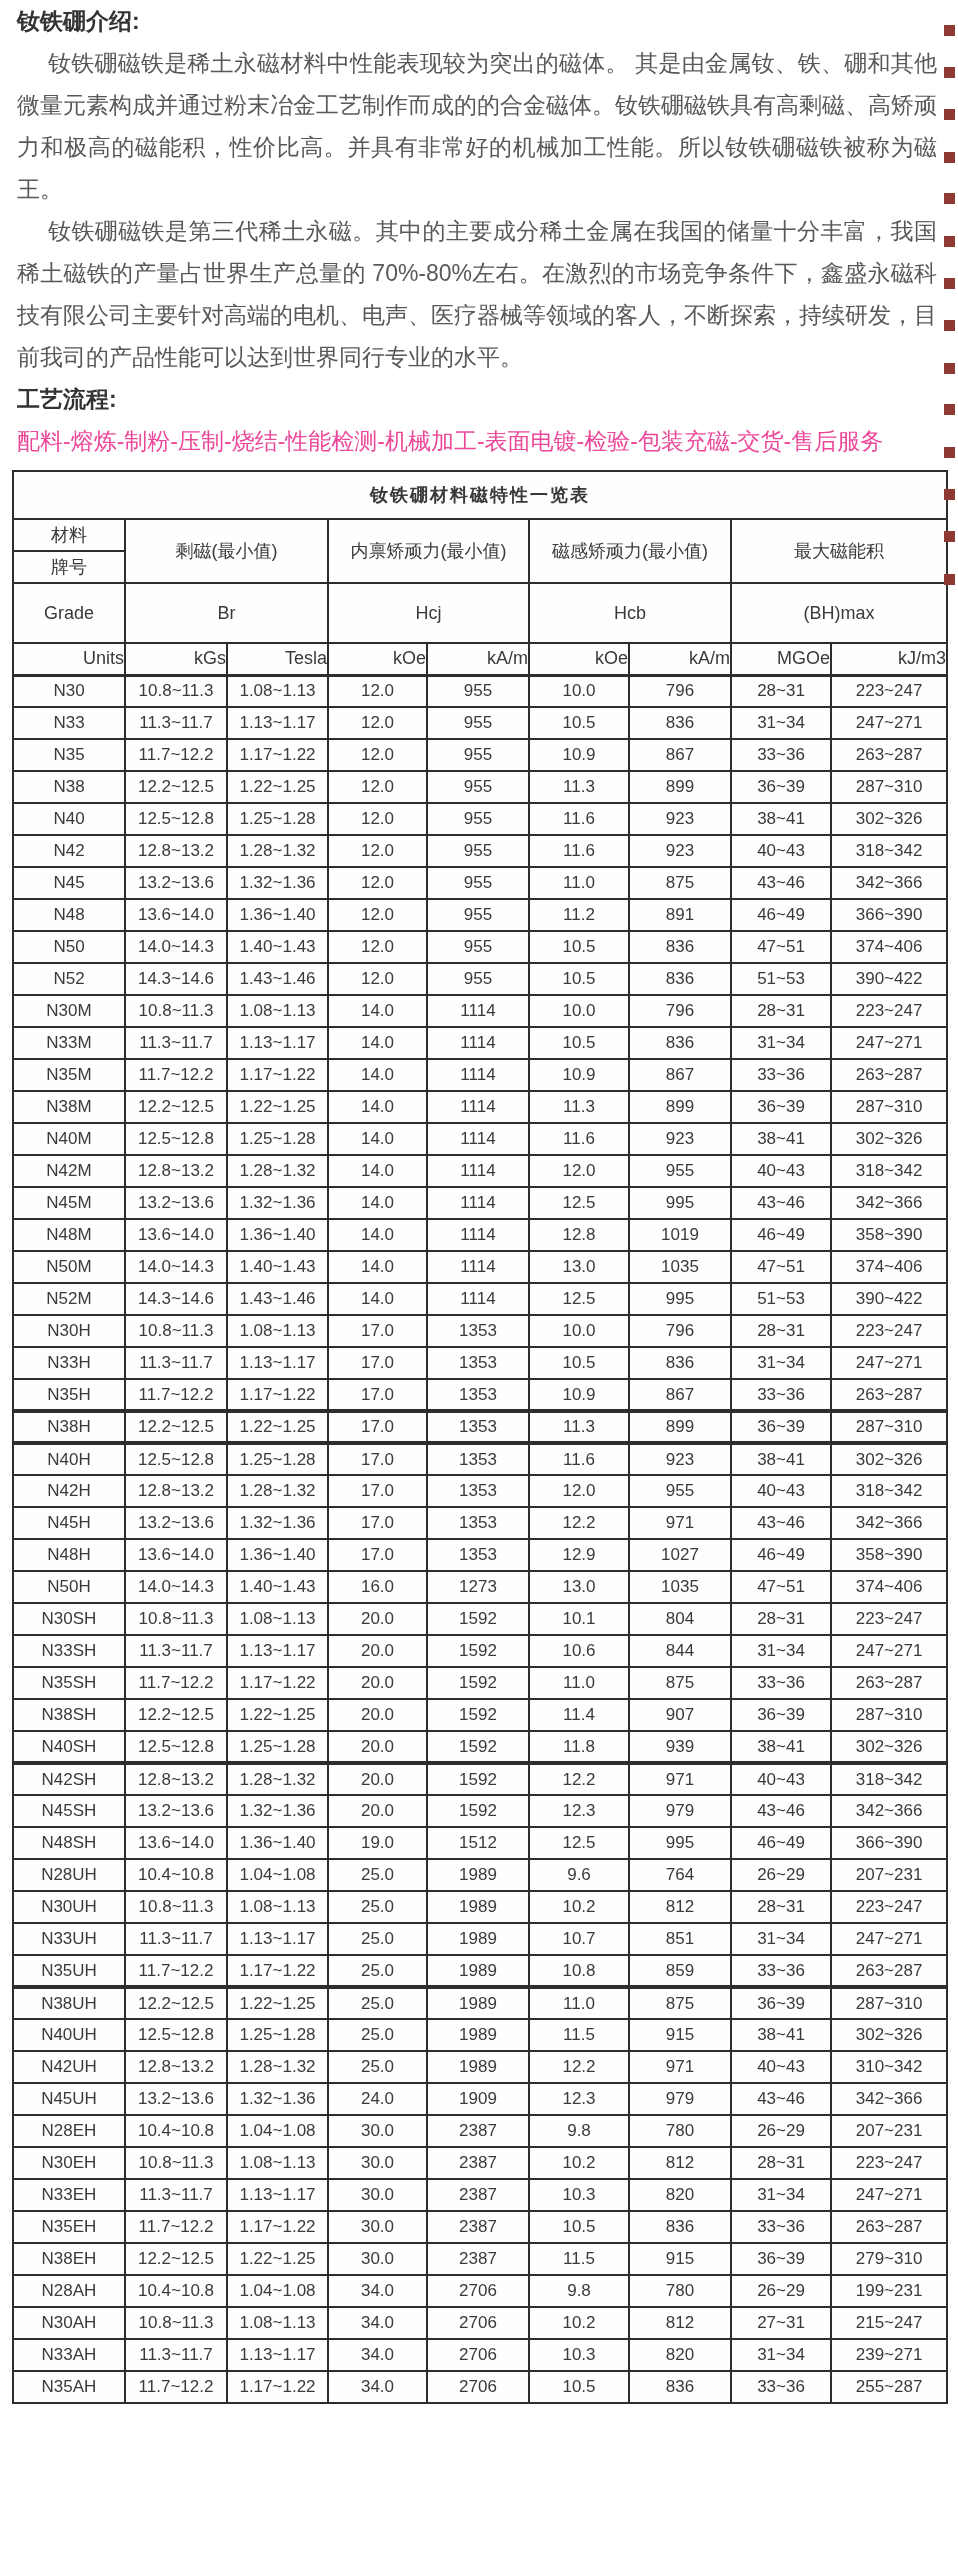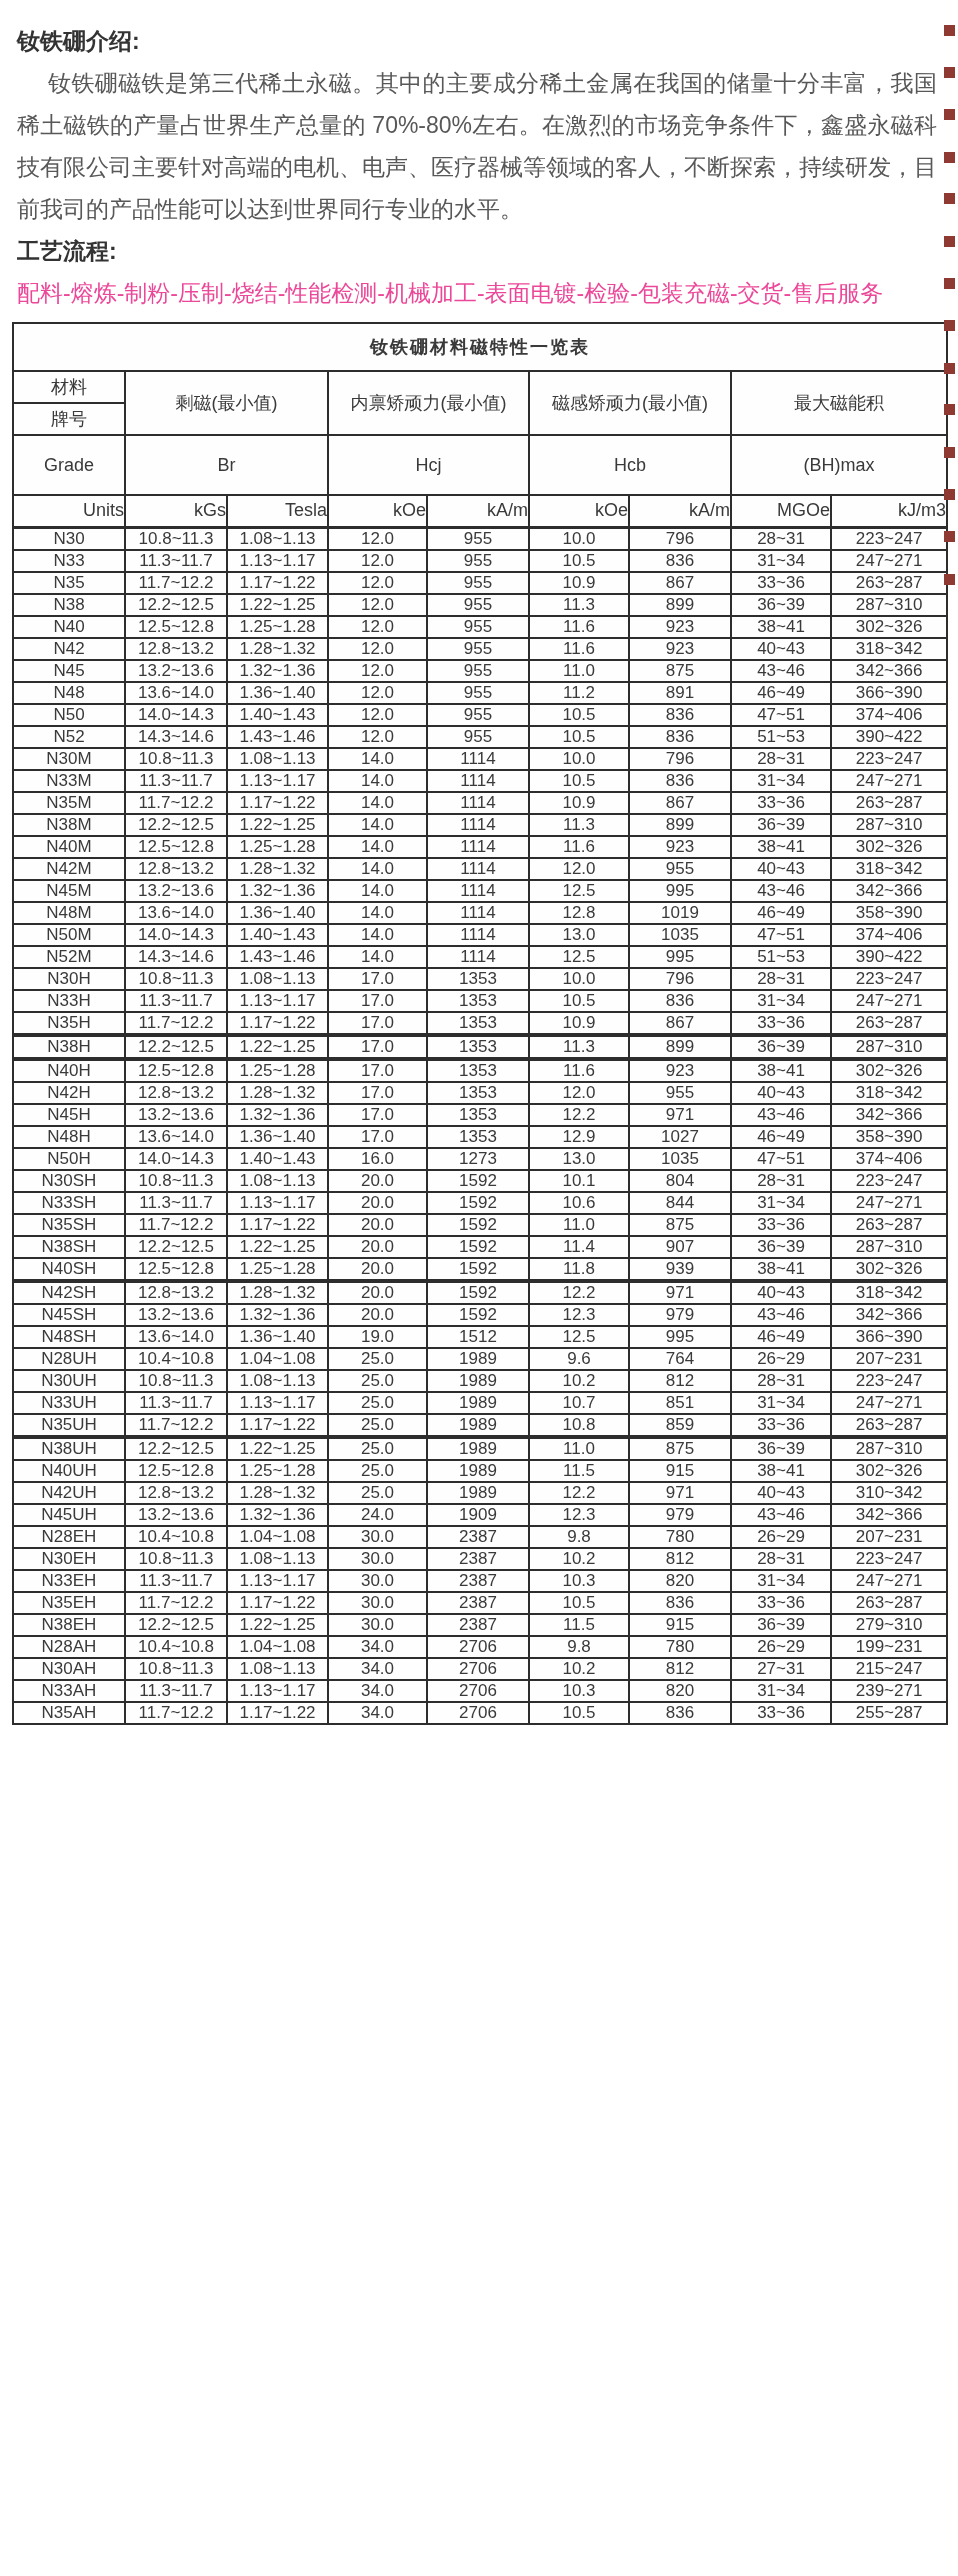--- a/index.html
+++ b/index.html
@@ -1,20 +1,20 @@
 <!DOCTYPE html>
 <html><head>
 <meta charset="utf-8">
 <style>
   html,body { margin:0; padding:0; background:#ffffff; }
   body { width:958px; font-family:"Liberation Sans","DejaVu Sans",sans-serif; }
   .page { position:relative; width:958px; background:#fff; }
 
   
-  .intro-wrap { padding:20px 21px 2px 17px; color:#585858; font-size:23px;
+  .intro-wrap { padding:0 21px 2px 17px; color:#585858; font-size:23px;
                 line-height:42px; text-align:justify; }
   .sec-heading { margin:0; font-size:23px; font-weight:bold; color:#333333; line-height:42px; }
   .para { margin:0; text-indent:31px; }
   .flow-line { margin:0; color:#ec4899; }
 
   
   .margin-marks { position:absolute; top:0; right:0; width:16px; height:606px; }
   .change-bar { position:absolute; right:3px; width:11px; height:11px; background:#8e3a33; }
 
   
@@ -22,32 +22,33 @@
                 margin:6px 0 8px 12px; }
   .spec-table td { border:2px solid #2d2d2d; text-align:center; vertical-align:middle;
                    color:#3a3a3a; font-size:18px; padding:0; overflow:hidden;
                    background:#fefefe; }
   .title-row { height:48px; }
   .title-cell { font-size:31px; font-weight:bold; color:#2e2e2e; letter-spacing:2px; }
   .band-row { height:32px;margin-left:32px; }
   .symbol-row { height:60px; }
   .units-row { height:32px; }
   .units-row td { border-bottom-width:3px;text-align:right; }
-  .spec-table tbody tr { height:22px; }
+  .spec-table tbody tr { height:32px; }
   .spec-table tbody td { font-size:17px; }
   tr.em-row td { border-top-width:4px; border-bottom-width:4px; }
   tr.emt-row td { border-top-width:4px; }
 </style>
 </head>
 <body>
 
 <div class="page">
 
   <div class="intro-wrap">
     <h2 class="sec-heading">钕铁硼介绍:</h2>
+    <p class="para">钕铁硼磁铁是稀土永磁材料中性能表现较为突出的磁体。 其是由金属钕、铁、硼和其他微量元素构成并通过粉末冶金工艺制作而成的的合金磁体。钕铁硼磁铁具有高剩磁、高矫顽力和极高的磁能积，性价比高。并具有非常好的机械加工性能。所以钕铁硼磁铁被称为磁王。</p>
     <p class="para">钕铁硼磁铁是第三代稀土永磁。其中的主要成分稀土金属在我国的储量十分丰富，我国稀土磁铁的产量占世界生产总量的 70%-80%左右。在激烈的市场竞争条件下，鑫盛永磁科技有限公司主要针对高端的电机、电声、医疗器械等领域的客人，不断探索，持续研发，目前我司的产品性能可以达到世界同行专业的水平。</p>
     <h2 class="sec-heading">工艺流程:</h2>
     <p class="flow-line">配料-熔炼-制粉-压制-烧结-性能检测-机械加工-表面电镀-检验-包装充磁-交货-售后服务</p>
   </div>
 
   <div class="margin-marks">
       <div class="change-bar" style="top: 25px; background: rgb(142, 58, 51);"></div>
       <div class="change-bar" style="top: 67px; background: rgb(142, 58, 51);"></div>
       <div class="change-bar" style="top: 109px; background: rgb(142, 58, 51);"></div>
       <div class="change-bar" style="top: 152px; background: rgb(142, 58, 51);"></div>

